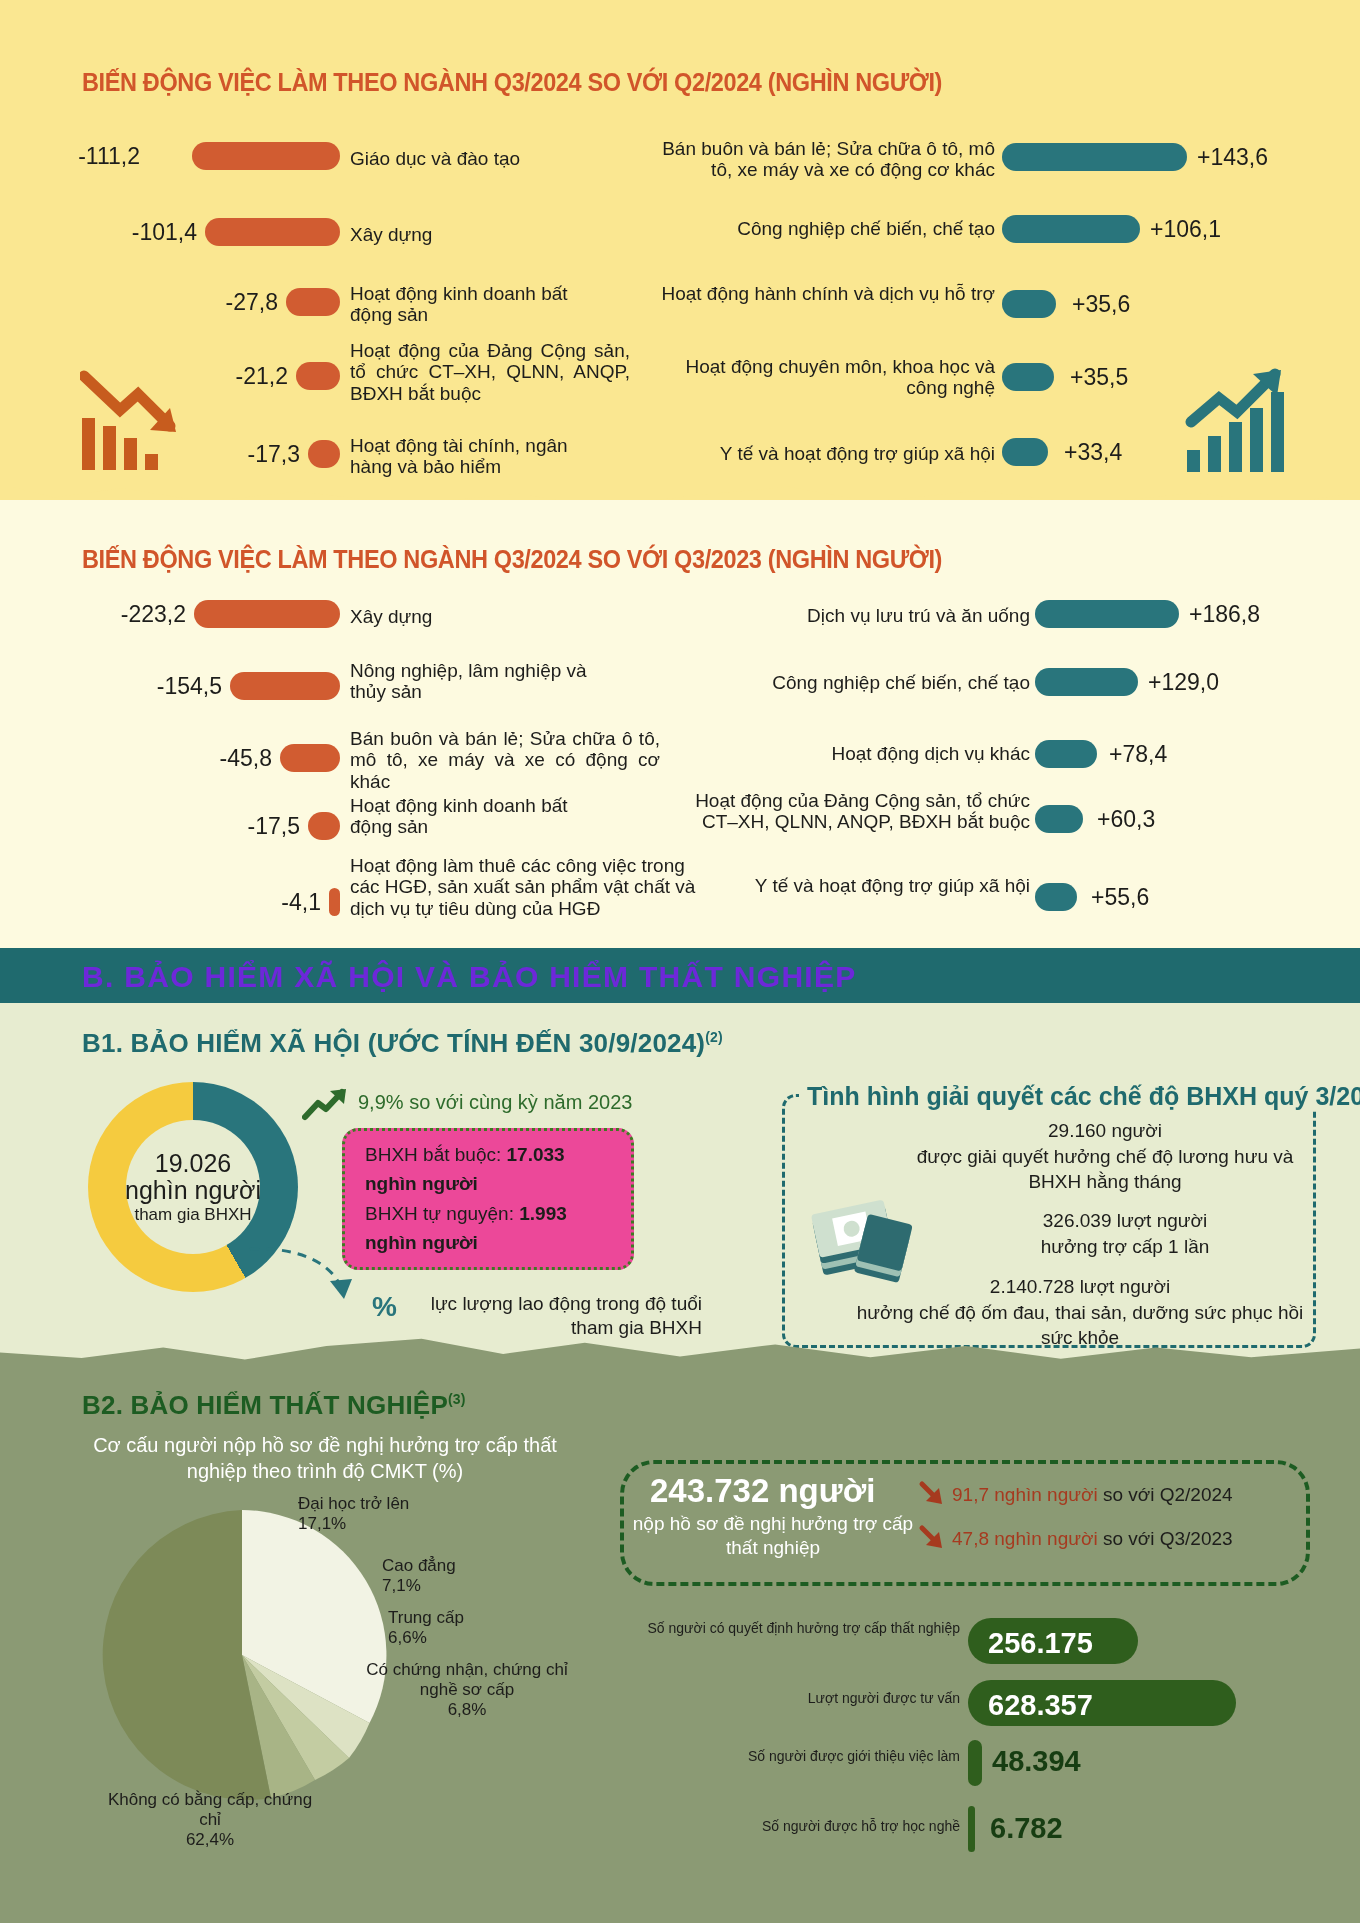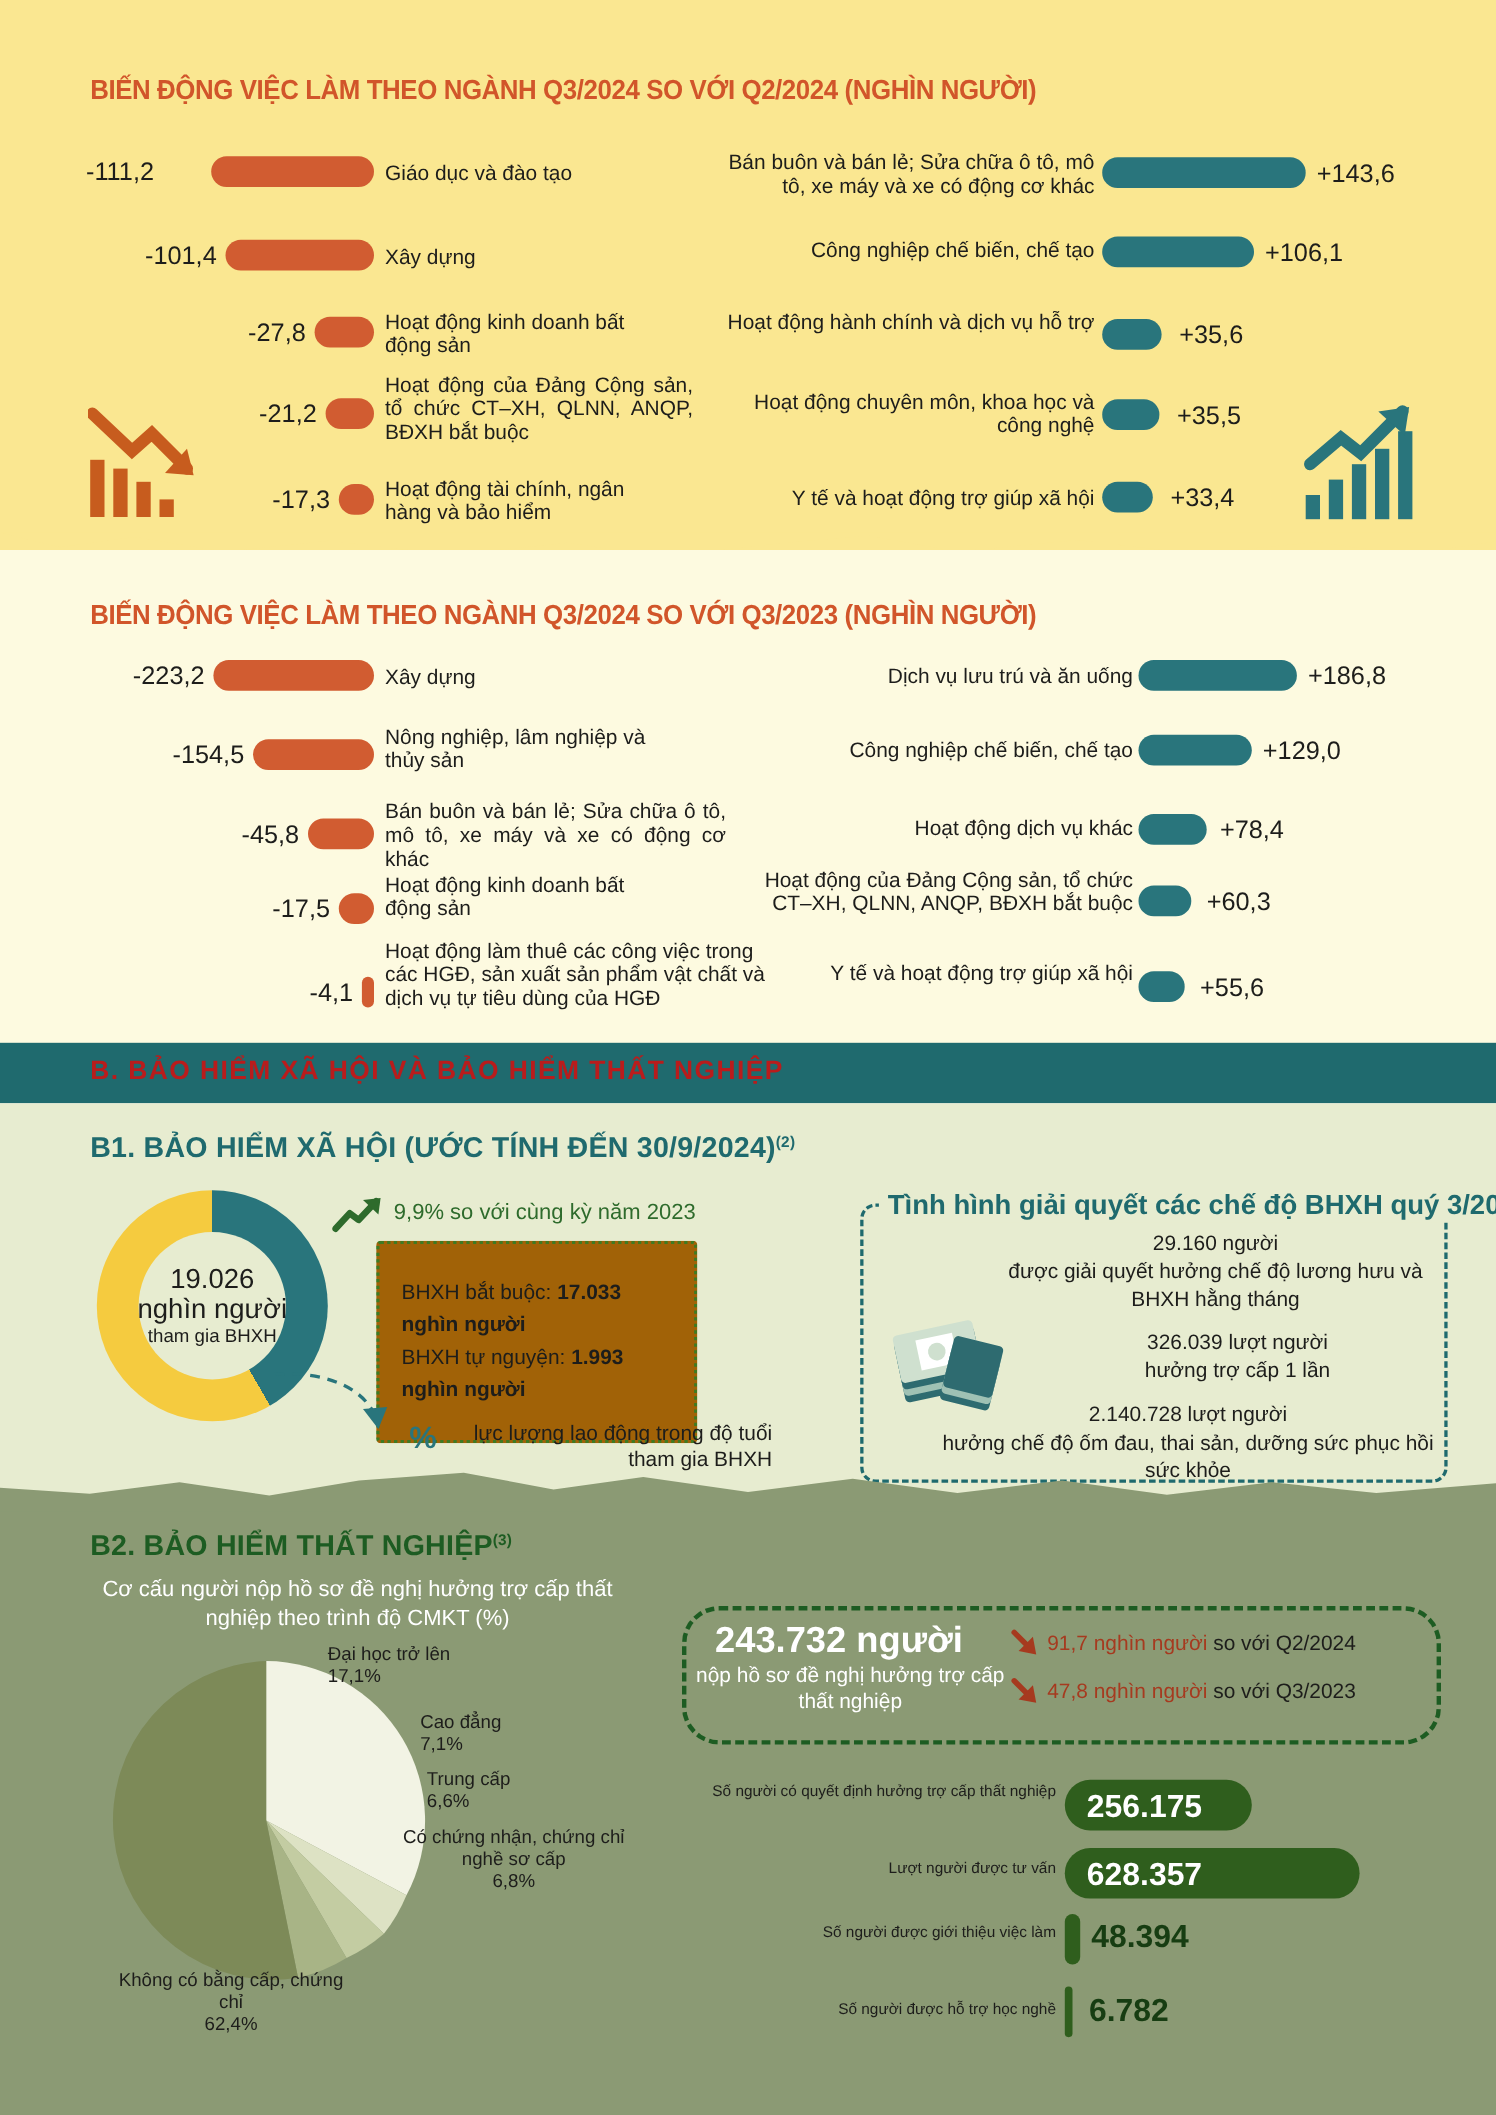--- a/index.html
+++ b/index.html
@@ -47,21 +47,21 @@
     clip-path: polygon(0 100%,0 46%,6% 60%,12% 34%,18% 64%,24% 30%,31% 12%,37% 50%,43% 22%,50% 56%,57% 26%,64% 58%,71% 30%,78% 62%,85% 34%,92% 58%,100% 36%,100% 100%);
   }
 
   
   .sec-title{
     position:absolute; font-size:25px; font-weight:bold; letter-spacing:-0.4px;
     color:#d1552a; font-family:"Liberation Sans", sans-serif;
     transform: scaleX(0.94); transform-origin:left center;
   }
   .teal-title{
-    position:absolute; color:#b91c1c; font-size:24px; font-weight:bold;
+    position:absolute; color:#6d28d9; font-size:30px; font-weight:bold;
     letter-spacing:1.3px;
   }
   .b1-title{
     position:absolute; color:#1f6a6e; font-size:26px; font-weight:bold;
     letter-spacing:.2px;
   }
   .b2-title{
     position:absolute; color:#1d5c22; font-size:26px; font-weight:bold;
     letter-spacing:.2px;
   }
@@ -85,22 +85,22 @@
   .donut-hole{
     position:absolute; width:134px; height:134px; border-radius:50%;
     background:#e7ecd0; left:38px; top:38px;
     display:flex; flex-direction:column; align-items:center; justify-content:center;
   }
   .donut-big{ font-size:25px; color:#1d1d1b; line-height:1.1; white-space:nowrap;}
   .donut-sm{ font-size:17px; color:#1d1d1b; white-space:nowrap;}
 
   .growth{ position:absolute; font-size:20px; color:#2e6b2c; }
   .dotbox{
-    position:absolute; border:3px dotted #3f7a22; border-radius:4px;
-    background:#a16207; padding:30px 20px;
+    position:absolute; border:3px dotted #3f7a22; border-radius:16px;
+    background:#ec4899; padding:9px 20px;
   }
   .dotbox div{ font-size:19px; line-height:1.55; color:#1d1d1b; }
   .dotbox b{ font-weight:bold; }
 
   .pct{ position:absolute; font-size:28px; color:#29757c; font-weight:bold;}
   .pcttxt{ position:absolute; font-size:19px; line-height:1.25; text-align:right;}
 
   .dashbox{
     position:absolute; border:3px dashed #1f6a6e; border-radius:14px;
   }

